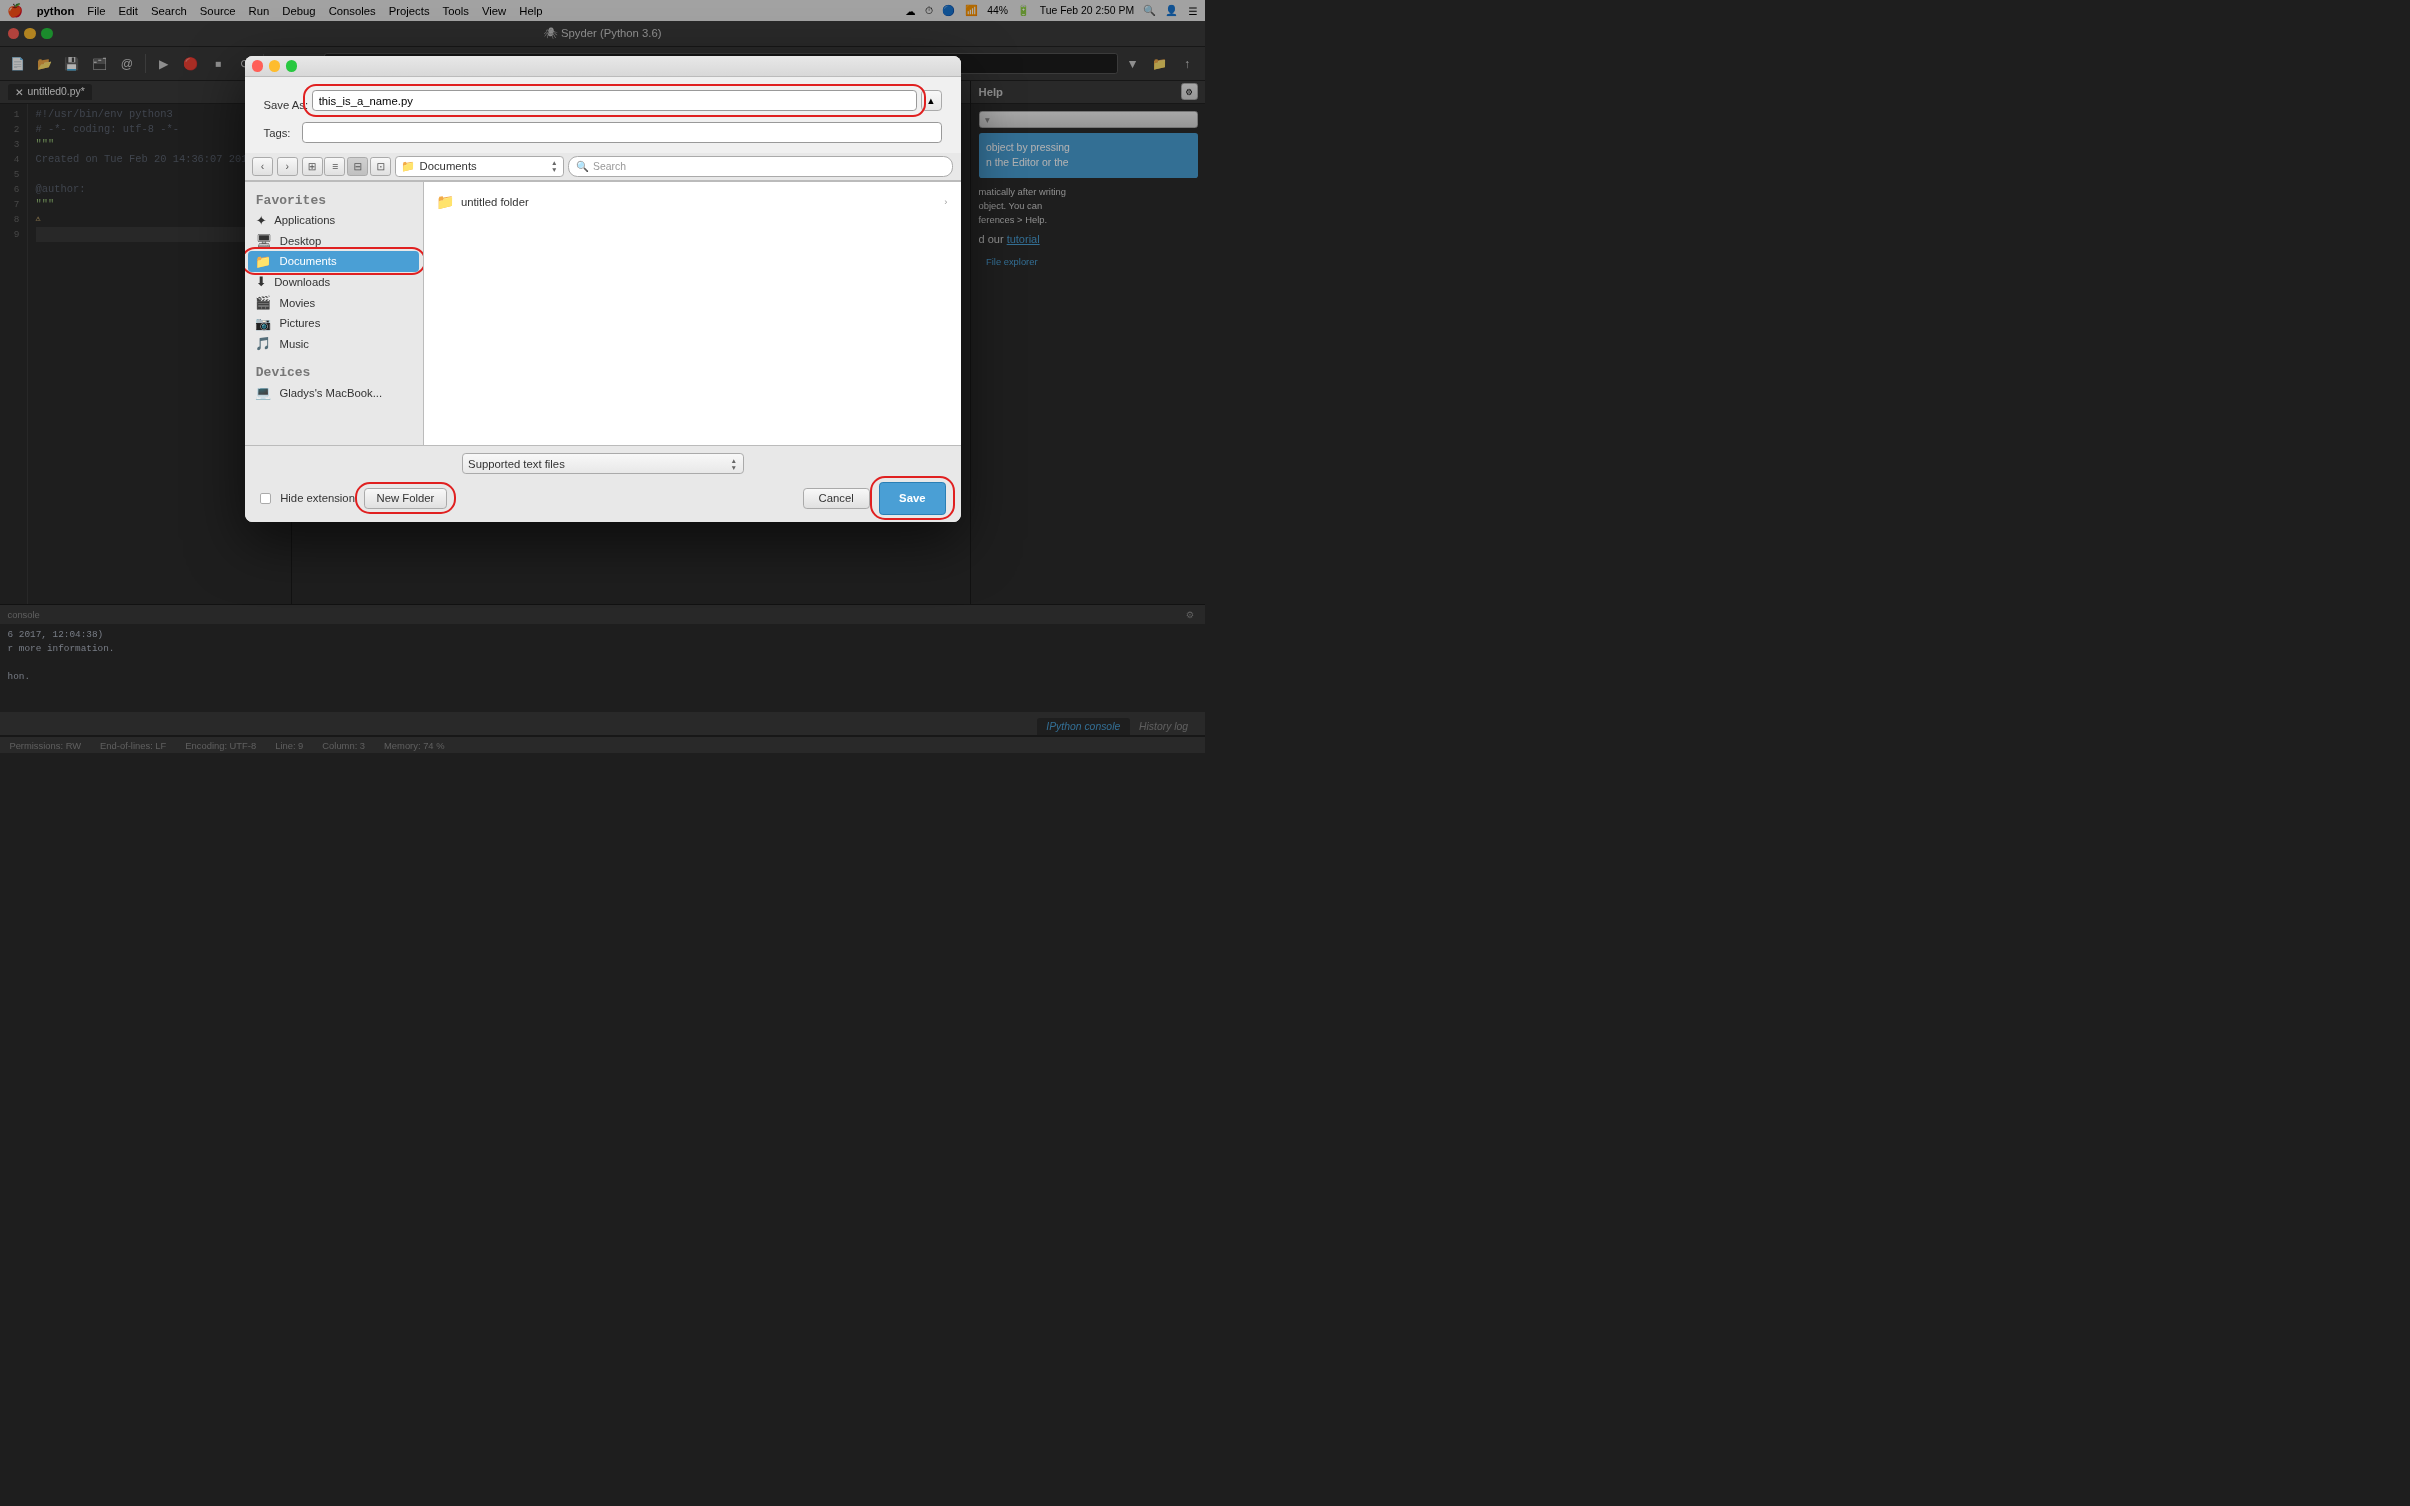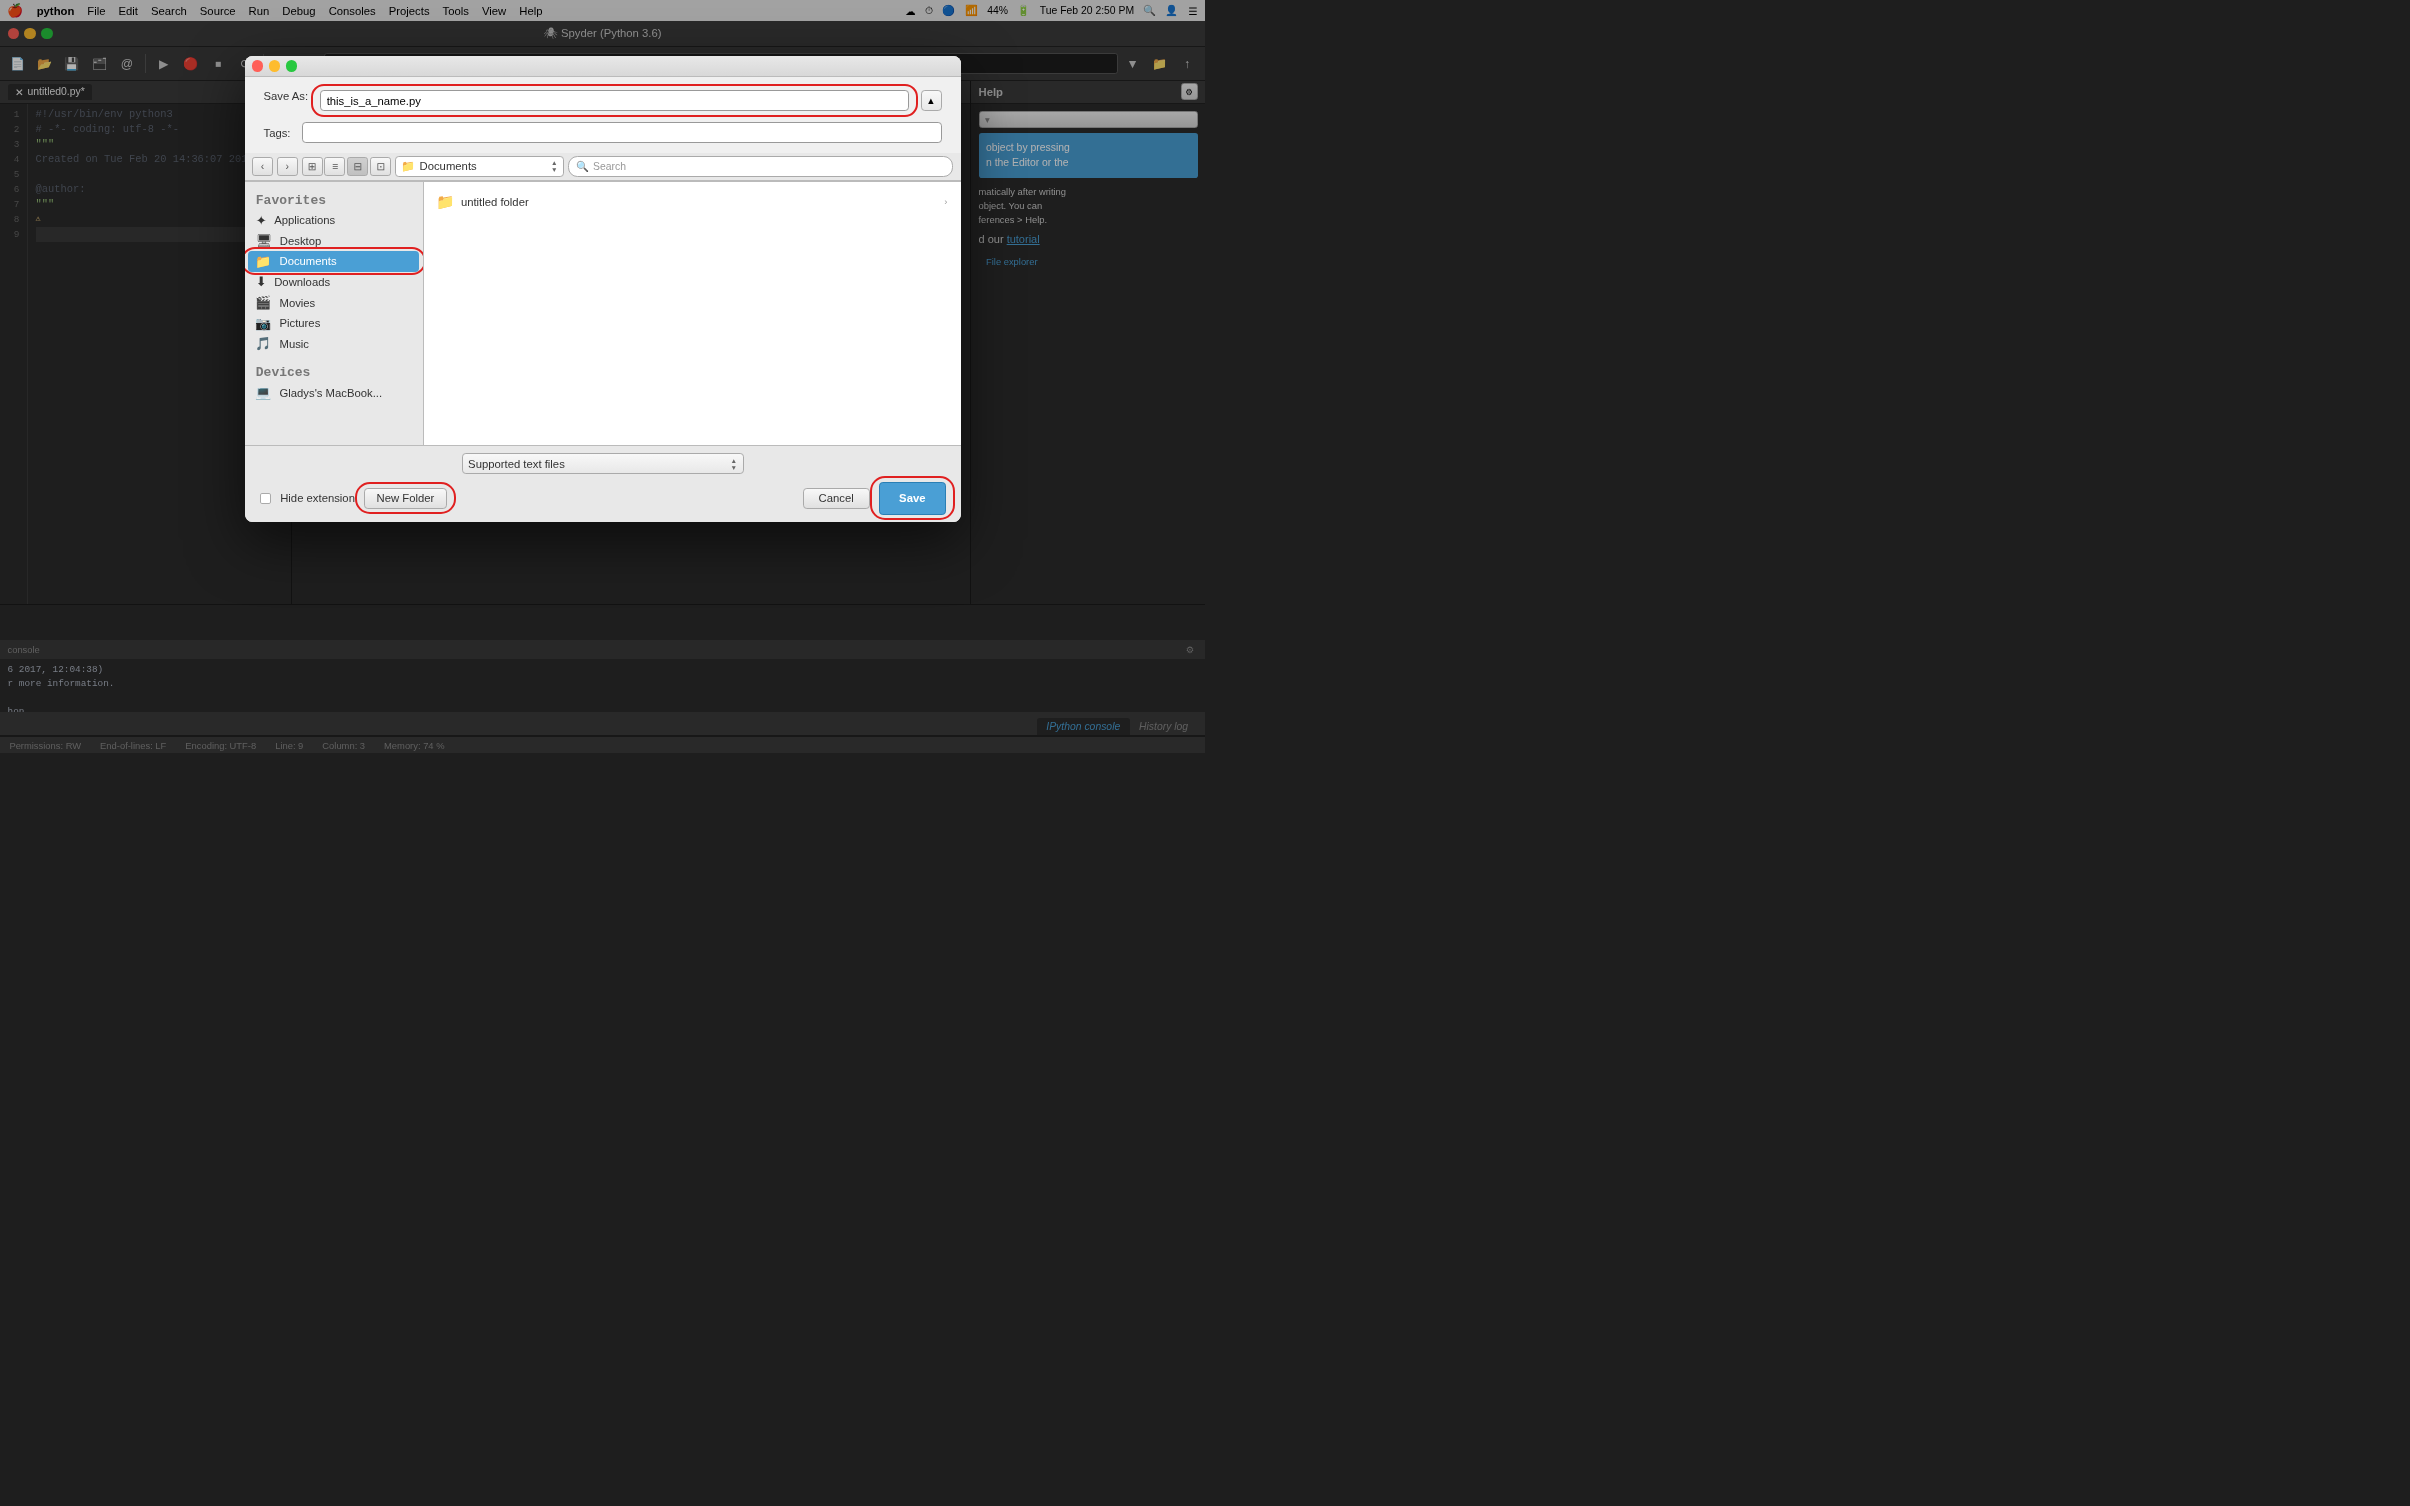--- a/index.html
+++ b/index.html
@@ -285,21 +285,20 @@
     }
     .console-header {
       height: 19px;
       display: flex;
       align-items: center;
       justify-content: space-between;
       padding: 0 7.5px;
       background: #3a3a3a;
       font-size: 9.4px;
       color: #888;
-      margin-top: 35px;
     }
 
     
     .status-bar {
       height: 17px;
       background: #3c3c3c;
       display: flex;
       align-items: center;
       padding: 0 9.4px;
       font-size: 9.4px;
@@ -336,22 +335,22 @@
       padding: 0 7.5px;
       border-bottom: 0.9px solid #bbb;
     }
     .dialog-title-controls {
       display: flex;
       gap: 5.6px;
     }
     .dialog-save-as {
       padding: 13px 19px 7.5px;
       display: flex;
-      align-items: flex-start;
-      gap: 12px;
+      align-items: flex-end;
+      gap: 4px;
     }
     .dialog-label {
       font-size: 11.3px;
       color: #333;
       white-space: nowrap;
     }
     .dialog-filename-input {
       flex: 1;
       height: 21px;
       border: 0.9px solid #999;

